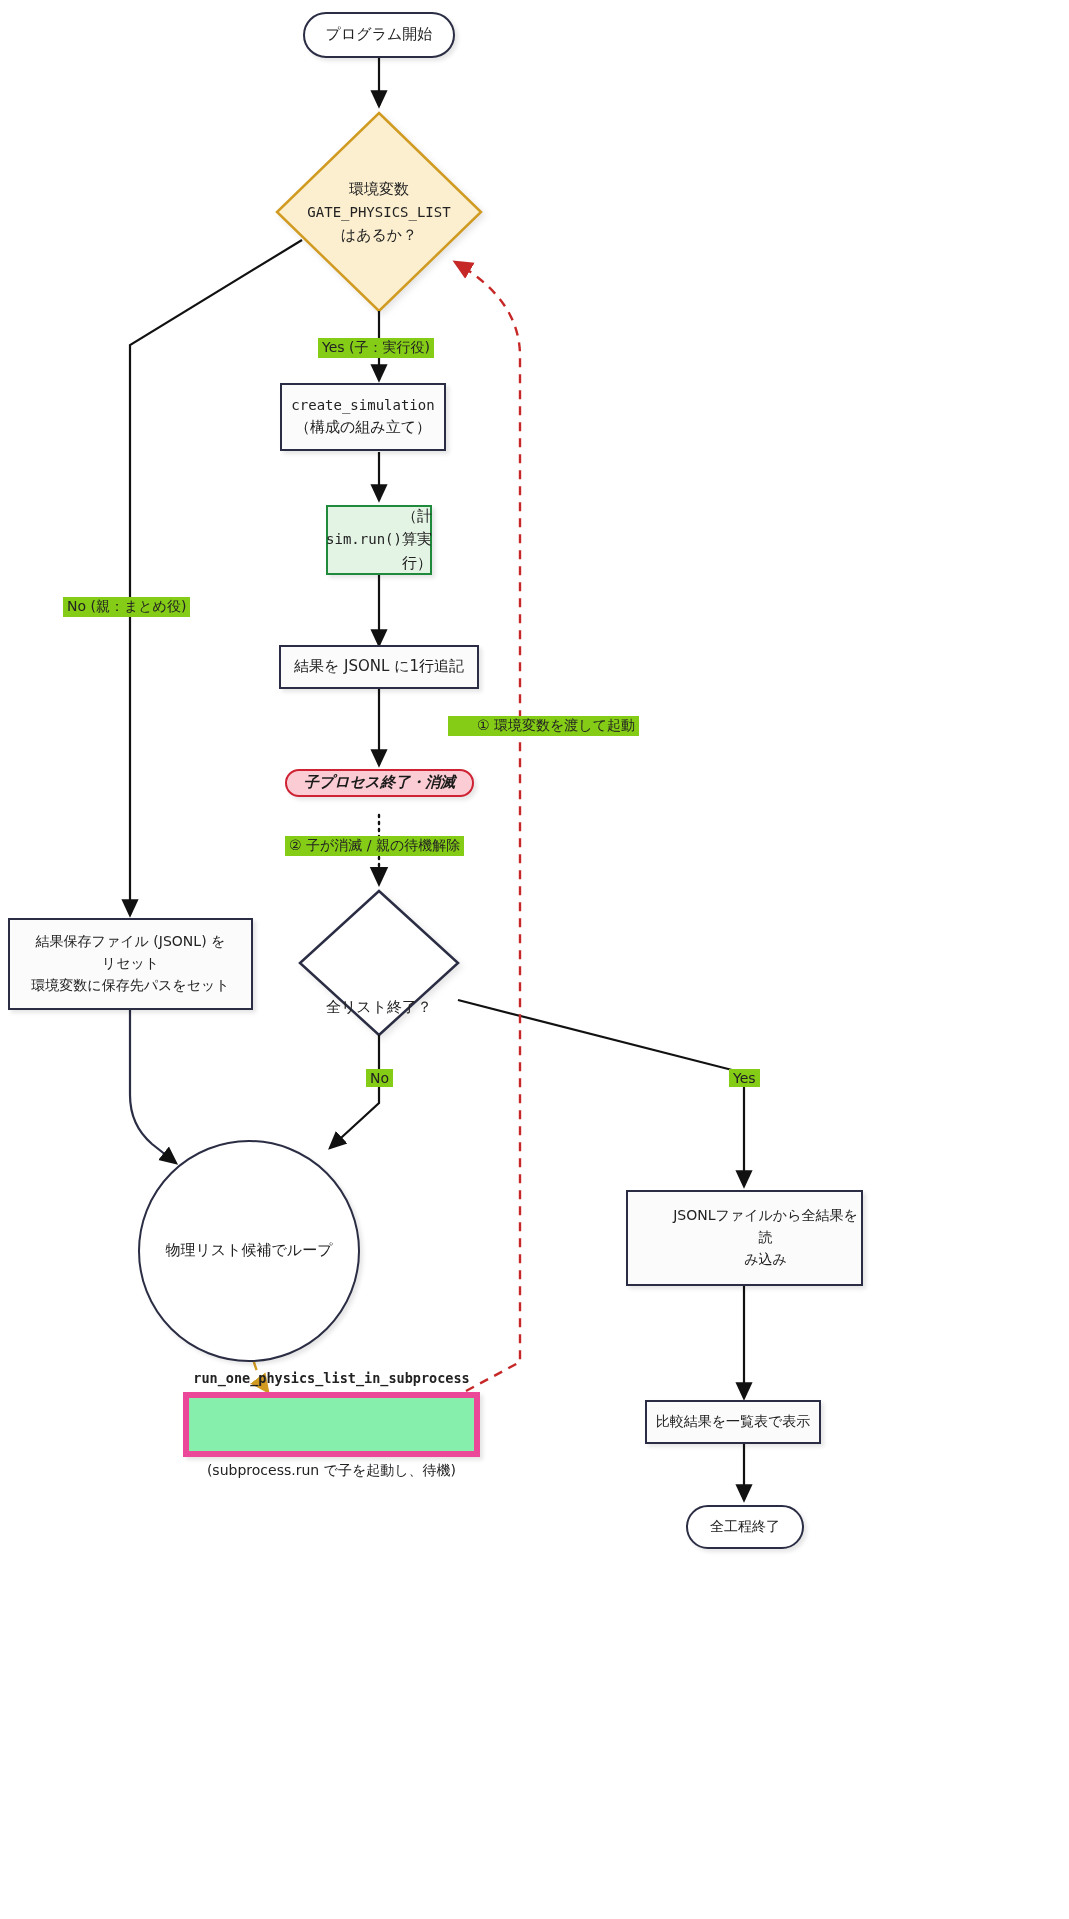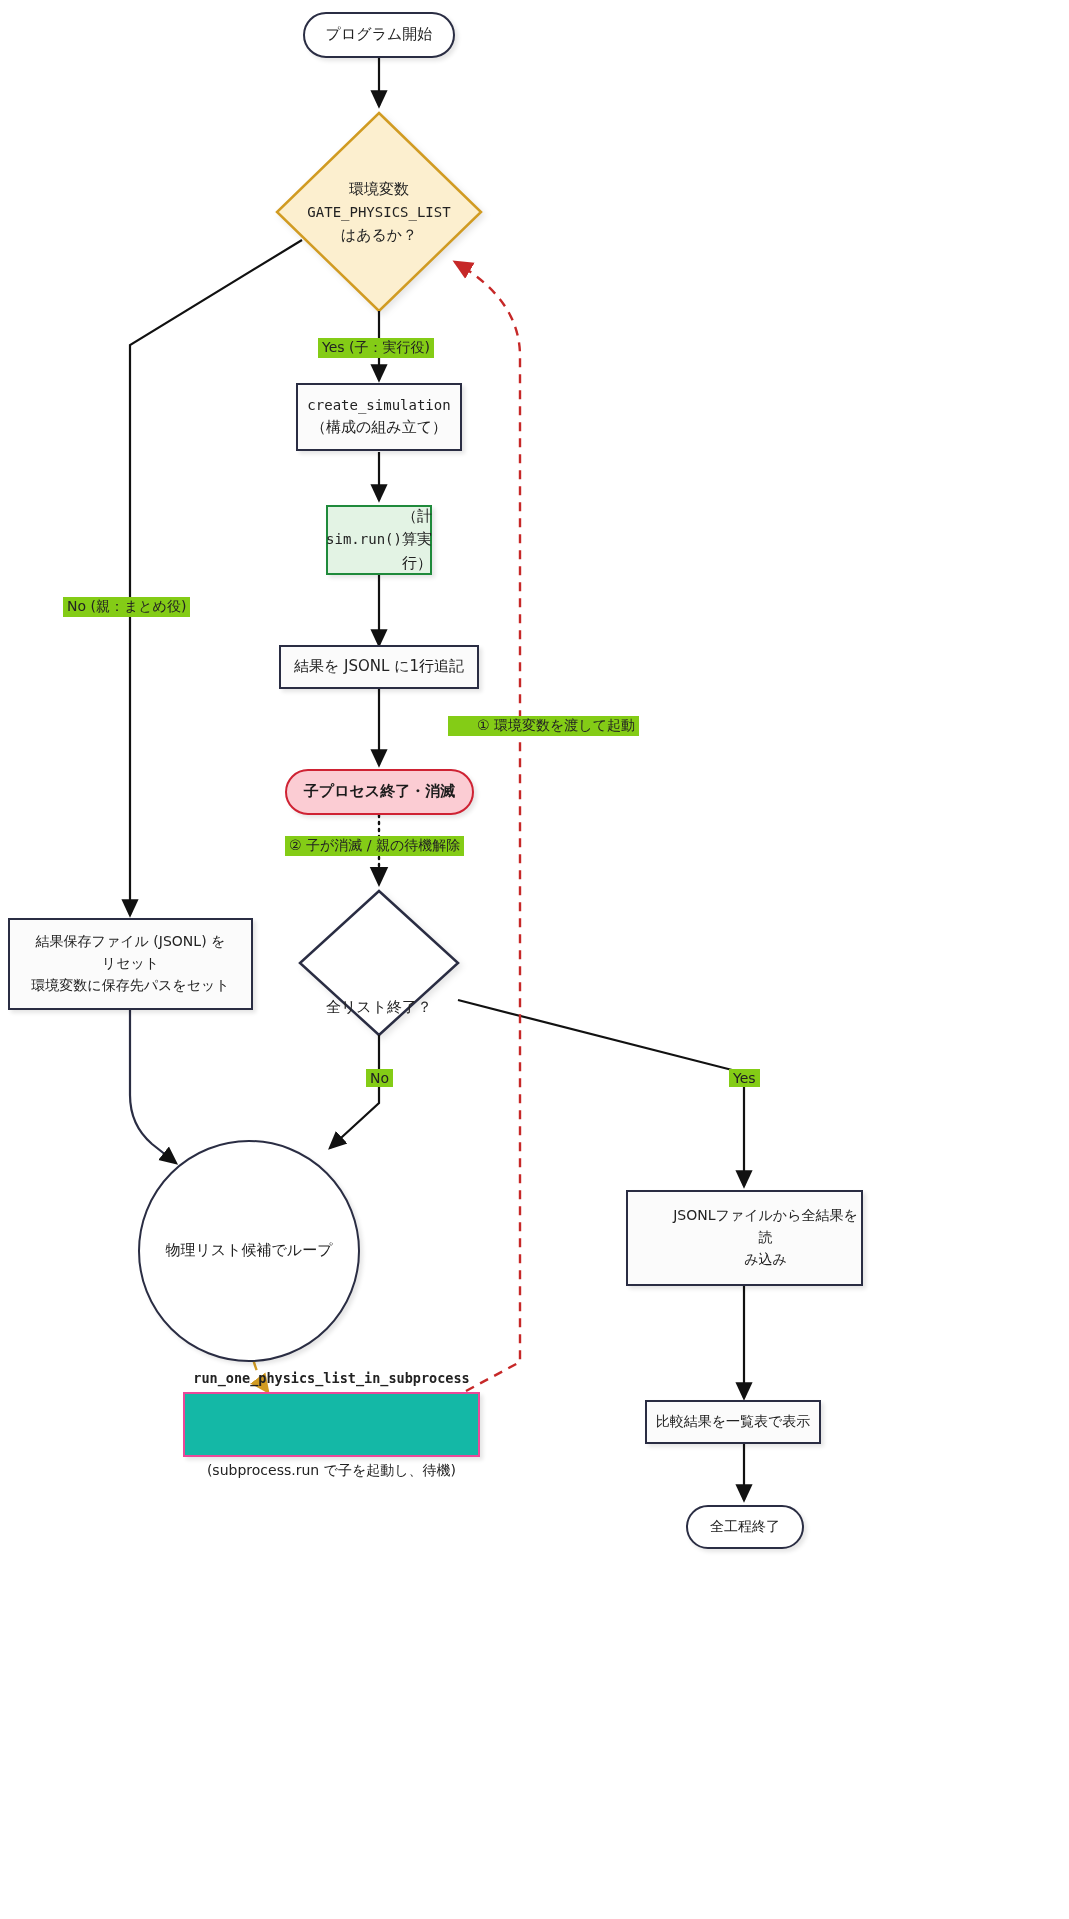--- a/index.html
+++ b/index.html
@@ -11,21 +11,21 @@
         line-height:1.55;color:#222;z-index:3;}
   .nshadow{box-shadow:3px 3px 4px rgba(0,0,0,.10);}
 
   
   .stadium{border:2px solid #2a2d43;background:#ffffff;border-radius:999px;font-size:15px;}
   
   .rect{border:2px solid #2a2d43;background:#fbfbfb;font-size:15px;}
   
   .rect-green{border:2px solid #1f8a3b;background:#e3f3e4;font-size:15px;}
   
-  .rect-orange{border:2px solid #ec4899;background:#14b8a6;font-size:14px;gap:27px;}
+  .rect-orange{border:6px solid #ec4899;background:#86efac;font-size:14px;gap:27px;}
   
   .stadium-pink{border:2px solid #cf2233;background:#fbccd3;border-radius:999px;font-size:15px;font-weight:bold;color:#1b1b1b;}
   
   .circle{border:2px solid #2a2d43;background:#ffffff;border-radius:50%;font-size:15px;}
 
   .mono{font-family:"DejaVu Sans Mono","Liberation Mono",monospace;}
   .b{font-weight:bold;}
 
   
   .dlabel{position:absolute;z-index:4;display:flex;align-items:center;justify-content:center;text-align:center;
@@ -92,35 +92,35 @@
   <div class="node stadium nshadow" style="left:303px;top:12px;width:152px;height:46px;">
     <span>プログラム開始</span>
   </div>
 
   <div class="dlabel" style="left:262px;top:172px;width:234px;height:80px;flex-direction:column;">
     <span>環境変数</span>
     <span class="mono" style="font-size:14px;">GATE_PHYSICS_LIST</span>
     <span>はあるか？</span>
   </div>
 
-  <div class="node rect nshadow" style="left:296px;top:383px;width:166px;height:68px;flex-direction:column;justify-content:center;">
+  <div class="node rect nshadow" style="left:280px;top:383px;width:166px;height:68px;flex-direction:column;justify-content:center;">
     <span class="mono" style="font-size:14px;">create_simulation</span>
     <span>（構成の組み立て）</span>
   </div>
 
   <div class="node rect-green nshadow" style="left:326px;top:505px;width:106px;height:70px;">
     <span class="mono" style="font-size:14px;">sim.run()</span>
     <span>（計算実行）</span>
   </div>
 
   <div class="node rect nshadow" style="left:279px;top:645px;width:200px;height:44px;">
     <span>結果を JSONL に1行追記</span>
   </div>
 
-  <div class="node stadium-pink nshadow" style="left:285px;top:769px;width:189px;height:46px;">
+  <div class="node stadium-pink nshadow" style="left:285px;top:769px;width:189px;height:28px;font-style:italic;">
     <span>子プロセス終了・消滅</span>
   </div>
 
   <div class="dlabel" style="left:300px;top:948px;width:158px;height:30px;margin-top:44px;">
     <span>全リスト終了？</span>
   </div>
 
   <div class="node rect nshadow" style="left:8px;top:918px;width:245px;height:92px;flex-direction:column;font-size:14px;">
     <span>結果保存ファイル (JSONL) を</span>
     <span>リセット</span>

